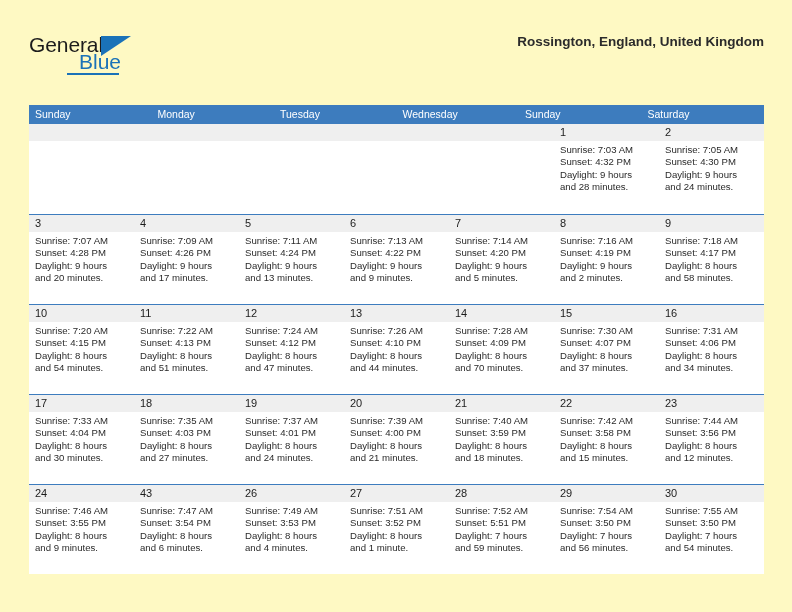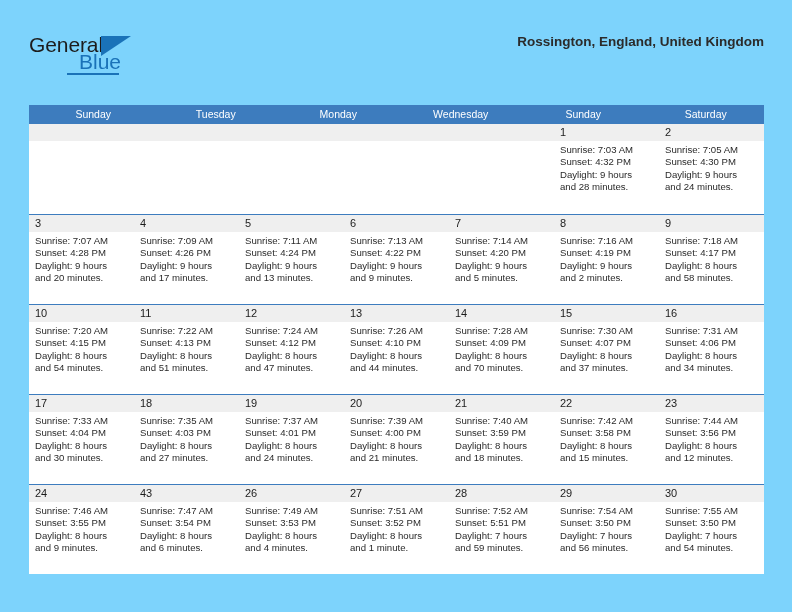--- a/index.html
+++ b/index.html
@@ -9,21 +9,21 @@
     width: 792px;
     height: 612px;
     background: #ffffff;
     font-family: "Liberation Sans", sans-serif;
     -webkit-font-smoothing: antialiased;
   }
   .page {
     position: relative;
     width: 792px;
     height: 612px;
-    background: #7dd3fc;
+    background: #fef9c3;
     overflow: hidden;
   }
 
   
   .header {
     position: absolute;
     left: 29px;
     top: 26px;
     right: 28px;
     height: 74px;
@@ -95,21 +95,20 @@
   .calendar {
     position: absolute;
     left: 29px;
     top: 105px;
     width: 735px;
   }
   .dow-row {
     display: flex;
     background: #3d7cbe;
     height: 19px;
-    text-align: center;
   }
   .dow {
     flex: 1 1 0;
     color: #ffffff;
     font-size: 10.5px;
     line-height: 19px;
     padding-left: 6px;
     white-space: nowrap;
     overflow: hidden;
   }
@@ -157,22 +156,22 @@
 
     <div class="title-block">
       <div class="cal-subtitle">Rossington, England, United Kingdom</div>
     </div>
 
   </div>
 
   <div class="calendar">
     <div class="dow-row">
         <div class="dow">Sunday</div>
+        <div class="dow">Monday</div>
         <div class="dow">Tuesday</div>
-        <div class="dow">Monday</div>
         <div class="dow">Wednesday</div>
         <div class="dow">Sunday</div>
         <div class="dow">Saturday</div>
       </div>
     <div class="weeks">
         <div class="week">
           <div class="day empty">
             <div class="day-num-band"></div>
           </div>
           <div class="day empty">

